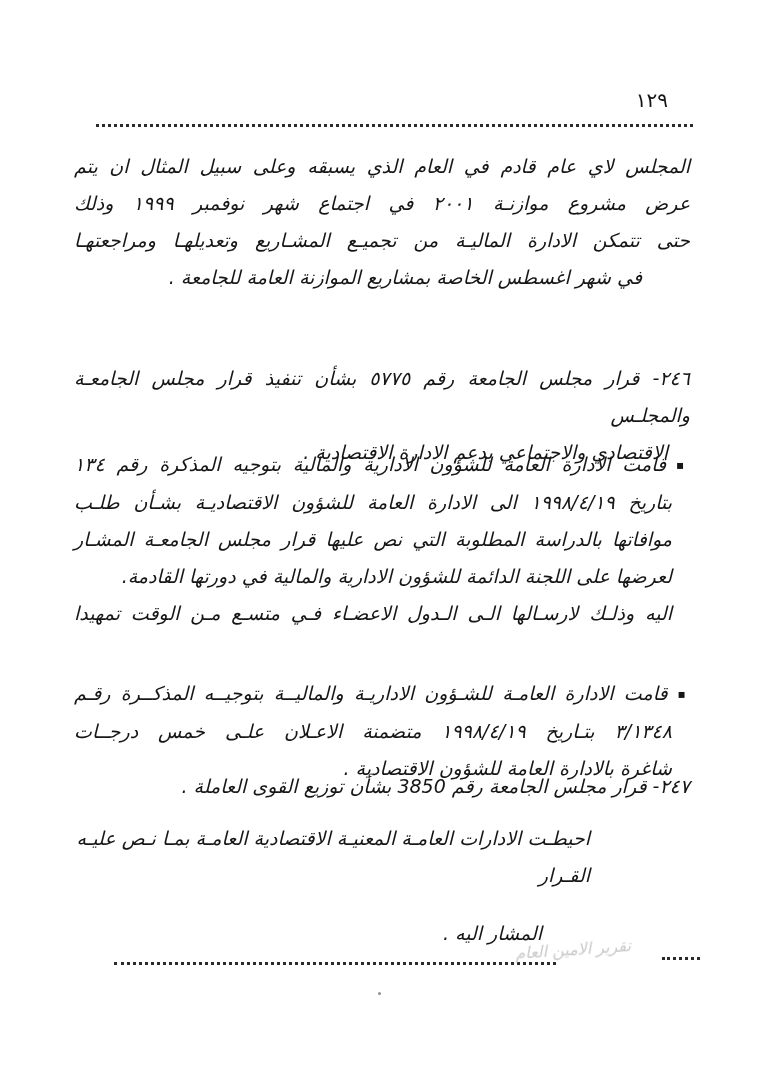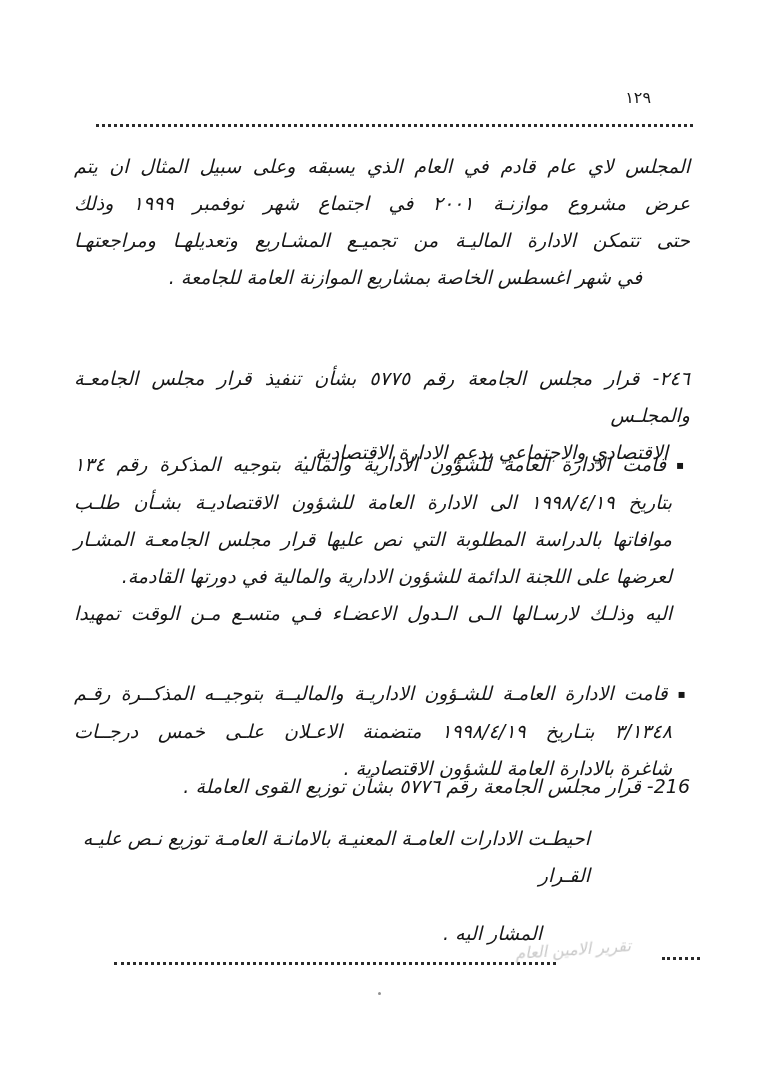--- a/index.html
+++ b/index.html
@@ -7,22 +7,22 @@
     position:relative;
     width:764px;height:1082px;
     margin:0 auto;
     background:#ffffff;
     font-family:"DejaVu Sans",sans-serif;
     color:#161616;
     direction:rtl;
     overflow:hidden;
   }
   .page-number{
-    position:absolute;top:88px;right:113px;
-    font-size:16px;letter-spacing:4px;
+    position:absolute;top:88px;right:96px;
+    font-size:20px;letter-spacing:4px;
   }
   .rule{border-top:3px dotted #2b2b2b;height:0;}
   .top-rule{position:absolute;top:124px;left:96px;width:597px;}
   .block{position:absolute;right:74px;left:74px;}
   .line{line-height:37px;font-size:19px;font-style:italic;}
   .j{text-align:justify;text-align-last:justify;}
   .r{text-align:right;}
   .ind{padding-right:18px;}
   .ri22{padding-right:22px;}
   .ri48{padding-right:48px;}
@@ -78,25 +78,25 @@
     <div class="line j ind">اليه وذلـك لارسـالها الـى الـدول الاعضـاء فـي متسـع مـن الوقت تمهيدا</div>
   </section>
 
   <section class="block bullet2">
     <div class="line j"><span class="bullet-marker">▪</span><span>قامت الادارة العامـة للشـؤون الاداريـة والماليــة بتوجيــه المذكــرة رقـم</span></div>
     <div class="line j ind">٣/١٣٤٨ بتـاريخ ١٩٩٨/٤/١٩ متضمنة الاعـلان علـى خمس درجــات</div>
     <div class="line r ind">شاغرة بالادارة العامة للشؤون الاقتصادية .</div>
   </section>
 
   <section class="block item247">
-    <div class="line r">216- قرار مجلس الجامعة رقم ٥٧٧٦ بشأن توزيع القوى العاملة .</div>
+    <div class="line r">٢٤٧- قرار مجلس الجامعة رقم 3850 بشأن توزيع القوى العاملة .</div>
   </section>
 
   <section class="block closing">
-    <div class="line r ri100">احيطـت الادارات العامـة المعنيـة بالامانـة العامـة توزيع نـص عليـه القـرار</div>
+    <div class="line r ri100">احيطـت الادارات العامـة المعنيـة الاقتصادية العامـة بمـا نـص عليـه القـرار</div>
     <div class="line r ri148">المشار اليه .</div>
   </section>
 
   <div class="rule footer-rule-left"></div>
   <div class="stamp">تقرير الامين العام</div>
   <div class="rule footer-rule-right"></div>
 
   <div class="speck"></div>
 
 </div>

